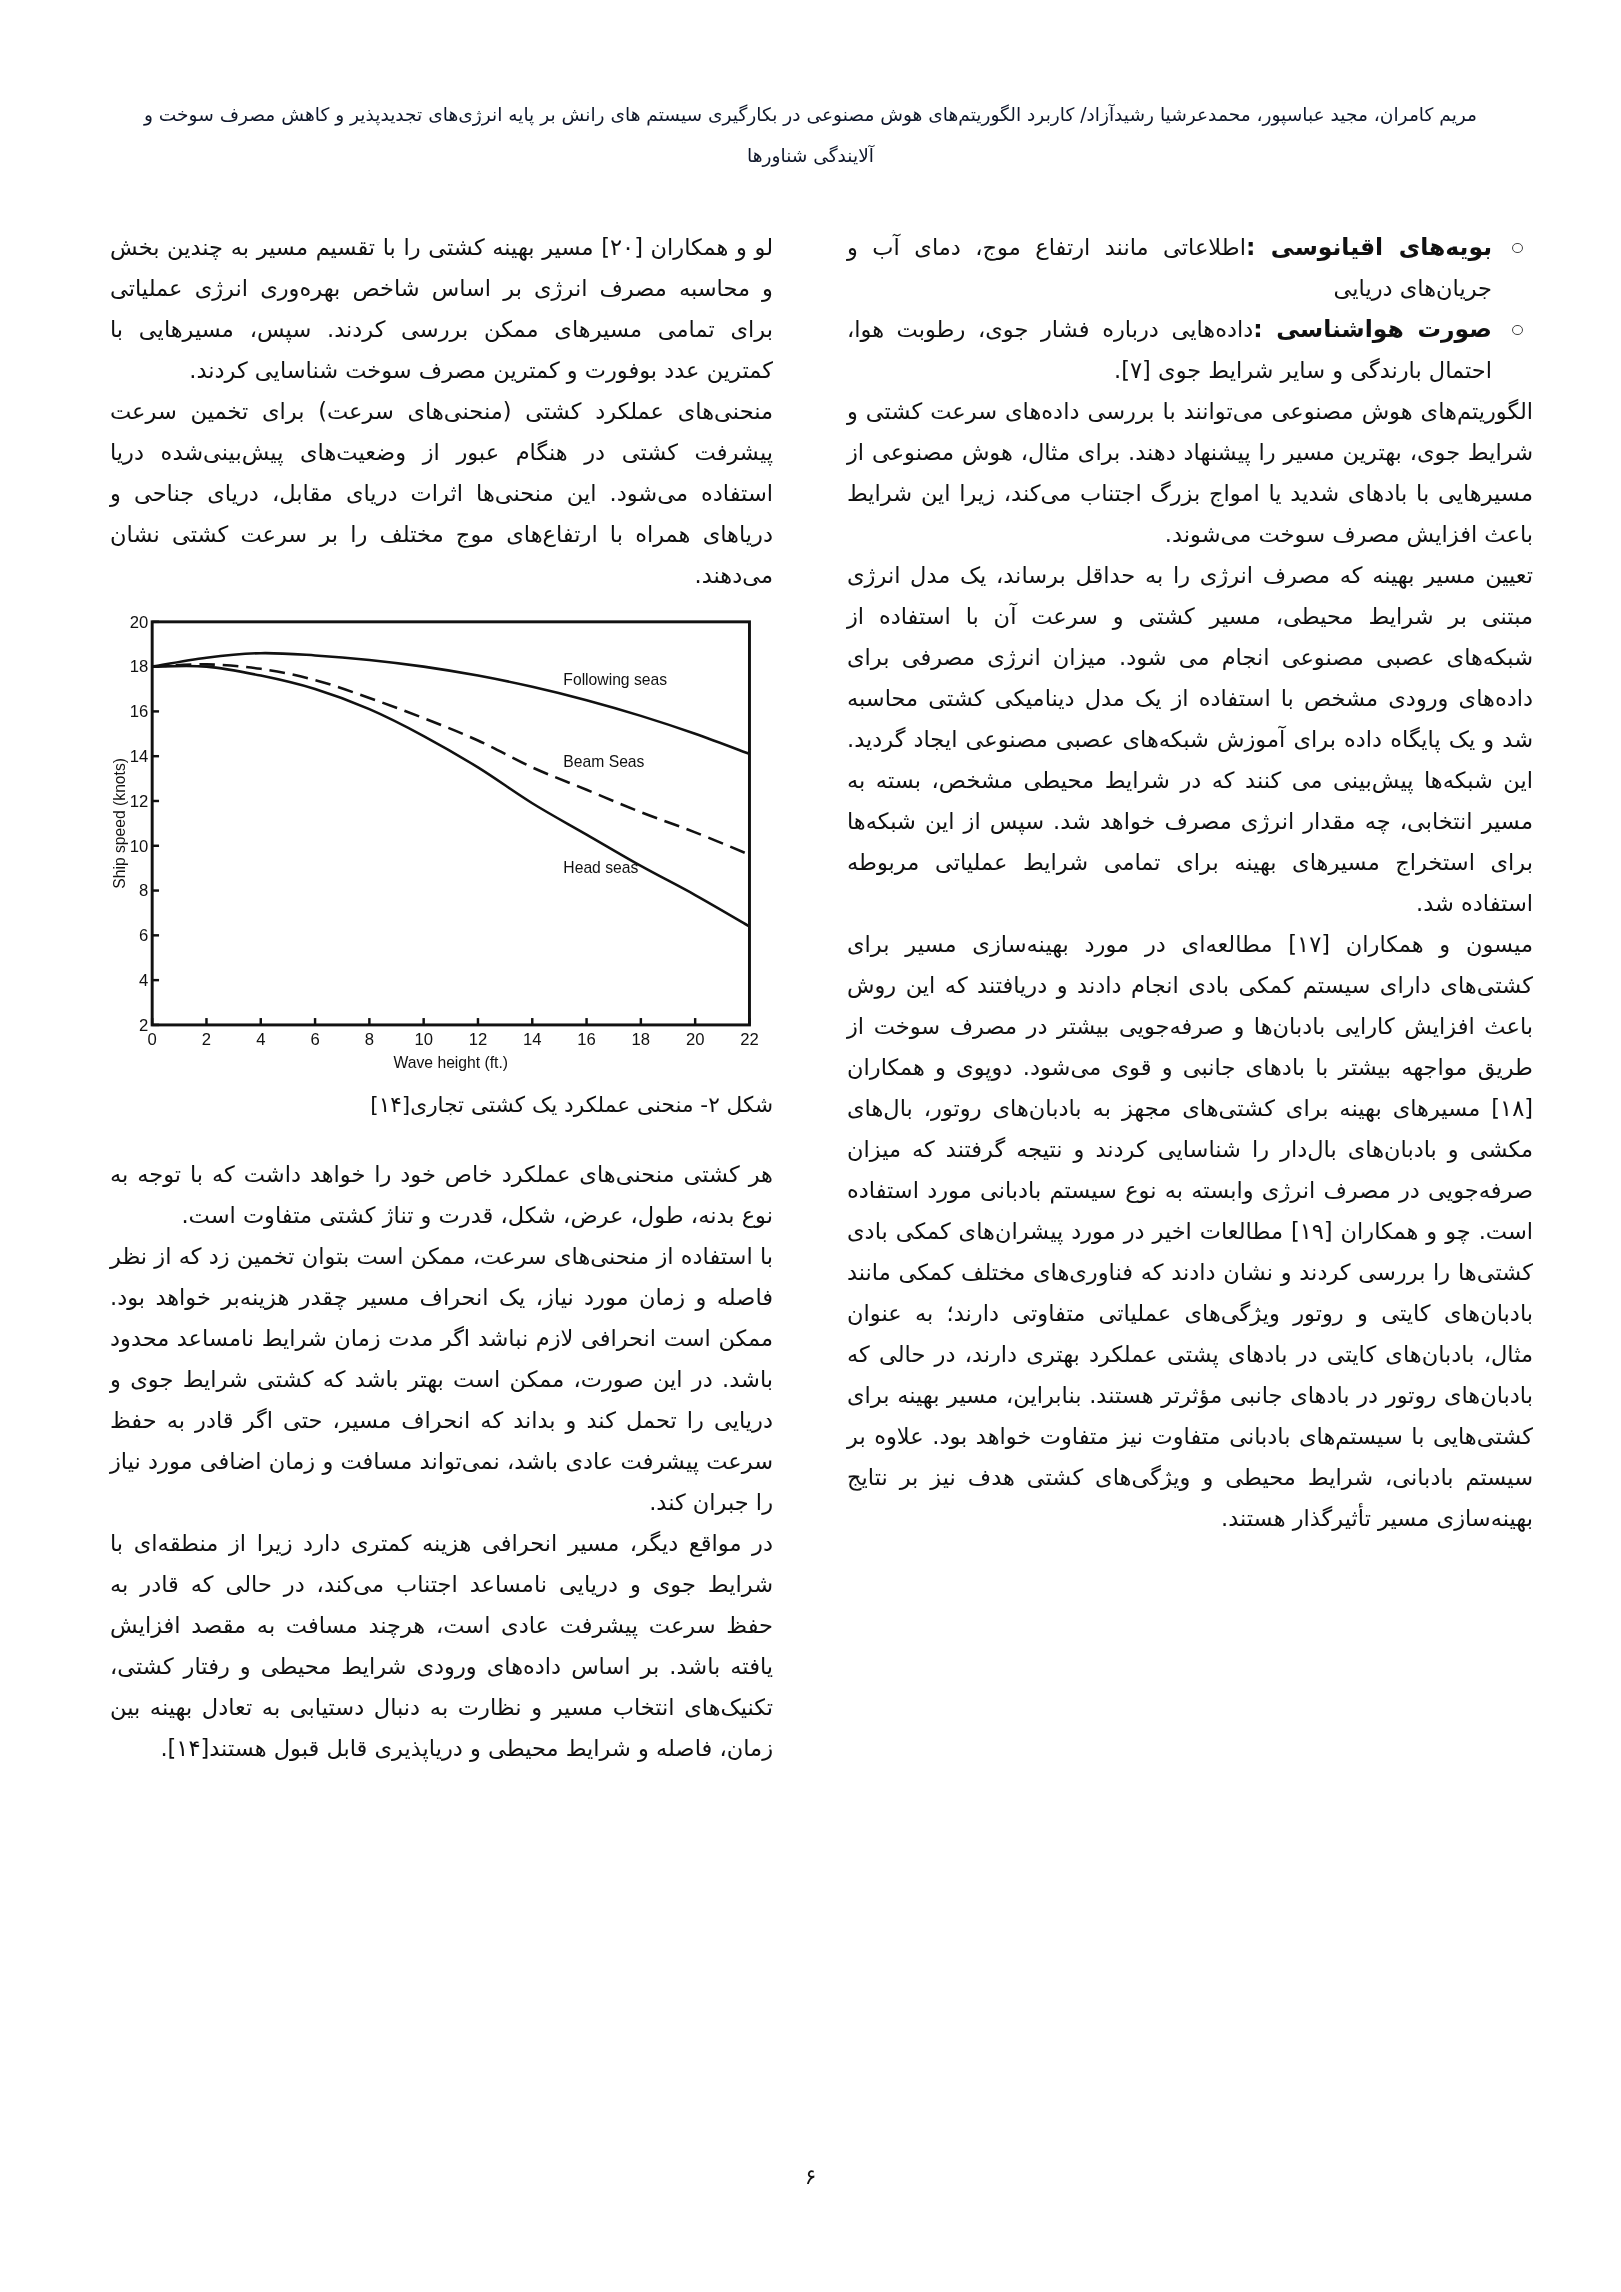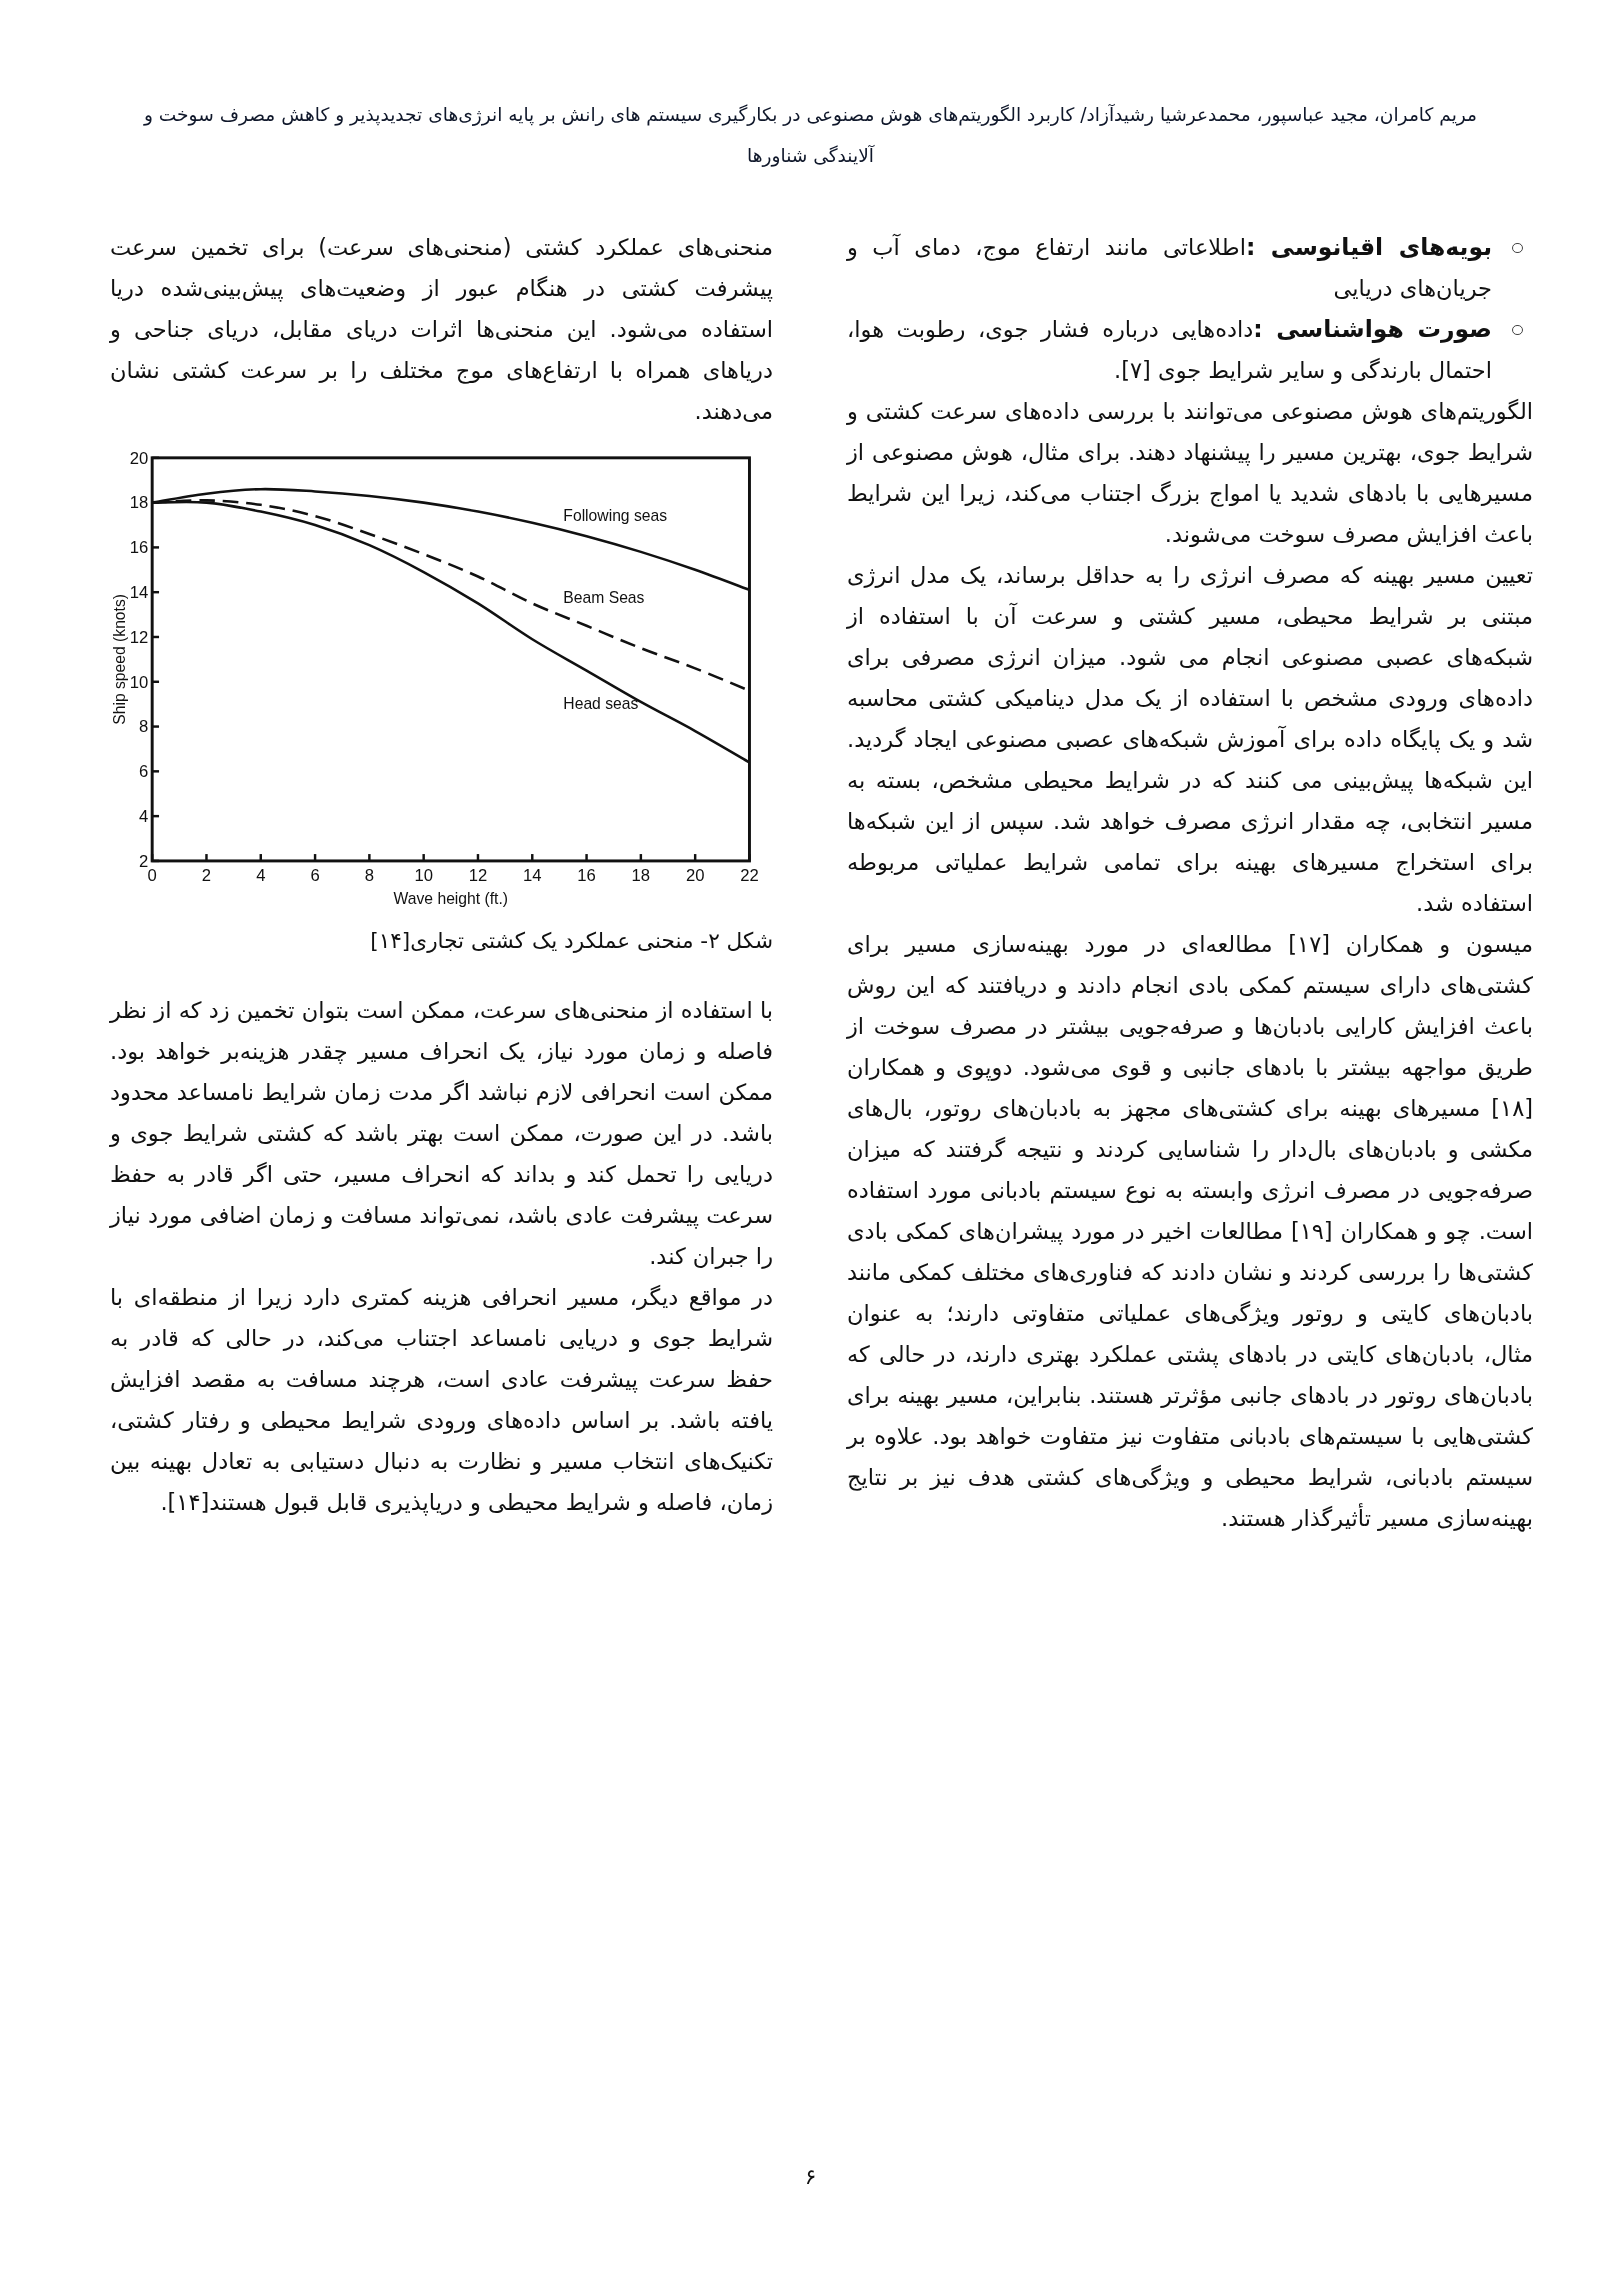--- a/index.html
+++ b/index.html
@@ -34,20 +34,21 @@
   <p class="bullet">
     <span class="circle"></span>
     <b>صورت هواشناسی :</b><span>داده‌هایی درباره فشار جوی، رطوبت هوا، احتمال بارندگی و سایر شرایط جوی [۷].</span>
   </p>
   <p>الگوریتم‌های هوش مصنوعی می‌توانند با بررسی داده‌های سرعت کشتی و شرایط جوی، بهترین مسیر را پیشنهاد دهند. برای مثال، هوش مصنوعی از مسیرهایی با بادهای شدید یا امواج بزرگ اجتناب می‌کند، زیرا این شرایط باعث افزایش مصرف سوخت می‌شوند.</p>
   <p>تعیین مسیر بهینه که مصرف انرژی را به حداقل برساند، یک مدل انرژی مبتنی بر شرایط محیطی، مسیر کشتی و سرعت آن با استفاده از شبکه‌های عصبی مصنوعی انجام می شود. میزان انرژی مصرفی برای داده‌های ورودی مشخص با استفاده از یک مدل دینامیکی کشتی محاسبه شد و یک پایگاه داده برای آموزش شبکه‌های عصبی مصنوعی ایجاد گردید. این شبکه‌ها پیش‌بینی می کنند که در شرایط محیطی مشخص، بسته به مسیر انتخابی، چه مقدار انرژی مصرف خواهد شد. سپس از این شبکه‌ها برای استخراج مسیرهای بهینه برای تمامی شرایط عملیاتی مربوطه استفاده شد.</p>
   <p>میسون و همکاران [۱۷] مطالعه‌ای در مورد بهینه‌سازی مسیر برای کشتی‌های دارای سیستم کمکی بادی انجام دادند و دریافتند که این روش باعث افزایش کارایی بادبان‌ها و صرفه‌جویی بیشتر در مصرف سوخت از طریق مواجهه بیشتر با بادهای جانبی و قوی می‌شود. دوپوی و همکاران [۱۸] مسیرهای بهینه برای کشتی‌های مجهز به بادبان‌های روتور، بال‌های مکشی و بادبان‌های بال‌دار را شناسایی کردند و نتیجه گرفتند که میزان صرفه‌جویی در مصرف انرژی وابسته به نوع سیستم بادبانی مورد استفاده است. چو و همکاران [۱۹] مطالعات اخیر در مورد پیشران‌های کمکی بادی کشتی‌ها را بررسی کردند و نشان دادند که فناوری‌های مختلف کمکی مانند بادبان‌های کایتی و روتور ویژگی‌های عملیاتی متفاوتی دارند؛ به عنوان مثال، بادبان‌های کایتی در بادهای پشتی عملکرد بهتری دارند، در حالی که بادبان‌های روتور در بادهای جانبی مؤثرتر هستند. بنابراین، مسیر بهینه برای کشتی‌هایی با سیستم‌های بادبانی متفاوت نیز متفاوت خواهد بود. علاوه بر سیستم بادبانی، شرایط محیطی و ویژگی‌های کشتی هدف نیز بر نتایج بهینه‌سازی مسیر تأثیرگذار هستند.</p>
 </div>
 
 <div class="col col-left">
+  <p>لو و همکاران [۲۰] مسیر بهینه کشتی را با تقسیم مسیر به چندین بخش و محاسبه مصرف انرژی بر اساس شاخص بهره‌وری انرژی عملیاتی برای تمامی مسیرهای ممکن بررسی کردند. سپس، مسیرهایی با کمترین عدد بوفورت و کمترین مصرف سوخت شناسایی کردند.</p>
   <p>منحنی‌های عملکرد کشتی (منحنی‌های سرعت) برای تخمین سرعت پیشرفت کشتی در هنگام عبور از وضعیت‌های پیش‌بینی‌شده دریا استفاده می‌شود. این منحنی‌ها اثرات دریای مقابل، دریای جناحی و دریاهای همراه با ارتفاع‌های موج مختلف را بر سرعت کشتی نشان می‌دهند.</p>
 
   <div class="figure">
     <svg id="chart" width="663" height="461" viewBox="0 0 676 470" style="font-size:23px">
         <rect x="43" y="10" width="609" height="411" fill="none" stroke="#111" stroke-width="3"></rect>
         <line x1="43" x2="50" y1="421" y2="421" stroke="#111" stroke-width="2.5"></line>
         <text x="39" y="427" text-anchor="end" font-size="17" class="chart-text">2</text>
         <line x1="43" x2="50" y1="375.3333333333333" y2="375.3333333333333" stroke="#111" stroke-width="2.5"></line>
         <text x="39" y="381.3333333333333" text-anchor="end" font-size="17" class="chart-text">4</text>
         <line x1="43" x2="50" y1="329.6666666666667" y2="329.6666666666667" stroke="#111" stroke-width="2.5"></line>
@@ -95,18 +96,19 @@
         <path d="M43,55.666666666666686 C52.22727272727273,54.14444444444447 79.90909090909092,48.8166666666667 98.36363636363637,46.53333333333336 C116.81818181818183,44.25000000000002 135.2727272727273,42.3472222222222 153.72727272727275,41.96666666666664 C172.1818181818182,41.58611111111108 190.6363636363636,43.10833333333333 209.09090909090907,44.25 C227.54545454545453,45.39166666666667 246.00000000000003,46.913888888888884 264.4545454545455,48.81666666666666 C282.90909090909093,50.71944444444444 301.3636363636364,53.002777777777794 319.8181818181818,55.666666666666686 C338.27272727272725,58.33055555555558 356.7272727272727,61.37500000000002 375.18181818181813,64.80000000000001 C393.63636363636357,68.22500000000001 412.0909090909091,72.03055555555554 430.54545454545456,76.21666666666664 C449,80.40277777777774 467.4545454545455,84.9694444444444 485.90909090909093,89.91666666666663 C504.3636363636364,94.86388888888885 522.8181818181818,100.19166666666663 541.2727272727273,105.89999999999998 C559.7272727272727,111.60833333333332 578.1818181818181,117.69722222222224 596.6363636363636,124.16666666666669 C615.0909090909091,130.63611111111115 642.7727272727273,141.29166666666669 652,144.7166666666667" fill="none" stroke="#111" stroke-width="2.6"></path>
         <text x="462.2272727272727" y="73.93333333333334" font-size="16" class="chart-text">Following seas</text>
         <path d="M43,55.666666666666686 C52.22727272727273,55.286111111111126 79.90909090909092,53.00277777777777 98.36363636363637,53.383333333333326 C116.81818181818183,53.76388888888888 135.2727272727273,55.2861111111111 153.72727272727275,57.94999999999999 C172.1818181818182,60.61388888888888 190.6363636363636,64.41944444444447 209.09090909090907,69.36666666666667 C227.54545454545453,74.31388888888888 246.00000000000003,81.16388888888882 264.4545454545455,87.63333333333327 C282.90909090909093,94.10277777777772 301.3636363636364,100.95277777777777 319.8181818181818,108.18333333333334 C338.27272727272725,115.4138888888889 356.7272727272727,122.64444444444449 375.18181818181813,131.0166666666667 C393.63636363636357,139.38888888888894 412.0909090909091,150.04444444444448 430.54545454545456,158.41666666666669 C449,166.7888888888889 467.4545454545455,173.63888888888886 485.90909090909093,181.24999999999997 C504.3636363636364,188.8611111111111 522.8181818181818,196.85277777777776 541.2727272727273,204.08333333333331 C559.7272727272727,211.31388888888887 578.1818181818181,217.4027777777778 596.6363636363636,224.63333333333335 C615.0909090909091,231.8638888888889 642.7727272727273,243.66111111111113 652,247.46666666666667" fill="none" stroke="#111" stroke-width="2.6" stroke-dasharray="16 8"></path>
         <text x="462.2272727272727" y="158.41666666666669" font-size="16" class="chart-text">Beam Seas</text>
         <path d="M43,55.666666666666686 C52.22727272727273,55.666666666666686 79.90909090909092,54.14444444444447 98.36363636363637,55.666666666666686 C116.81818181818183,57.188888888888904 135.2727272727273,60.99444444444446 153.72727272727275,64.80000000000001 C172.1818181818182,68.60555555555557 190.6363636363636,72.79166666666667 209.09090909090907,78.5 C227.54545454545453,84.20833333333333 246.00000000000003,91.0583333333333 264.4545454545455,99.04999999999995 C282.90909090909093,107.04166666666661 301.3636363636364,116.55555555555553 319.8181818181818,126.44999999999999 C338.27272727272725,136.34444444444443 356.7272727272727,147.00000000000003 375.18181818181813,158.41666666666669 C393.63636363636357,169.83333333333334 412.0909090909091,183.53333333333333 430.54545454545456,194.95 C449,206.36666666666665 467.4545454545455,216.26111111111112 485.90909090909093,226.91666666666669 C504.3636363636364,237.57222222222225 522.8181818181818,248.60833333333332 541.2727272727273,258.8833333333333 C559.7272727272727,269.1583333333333 578.1818181818181,278.29166666666674 596.6363636363636,288.5666666666667 C615.0909090909091,298.8416666666667 642.7727272727273,315.2055555555555 652,320.5333333333333" fill="none" stroke="#111" stroke-width="2.6"></path>
         <text x="462.2272727272727" y="265.73333333333335" font-size="16" class="chart-text">Head seas</text>
       </svg>
   </div>
   <p class="caption">شکل ۲- منحنی عملکرد یک کشتی تجاری[۱۴]</p>
   <div class="gap"></div>
+  <p>هر کشتی منحنی‌های عملکرد خاص خود را خواهد داشت که با توجه به نوع بدنه، طول، عرض، شکل، قدرت و تناژ کشتی متفاوت است.</p>
   <p>با استفاده از منحنی‌های سرعت، ممکن است بتوان تخمین زد که از نظر فاصله و زمان مورد نیاز، یک انحراف مسیر چقدر هزینه‌بر خواهد بود. ممکن است انحرافی لازم نباشد اگر مدت زمان شرایط نامساعد محدود باشد. در این صورت، ممکن است بهتر باشد که کشتی شرایط جوی و دریایی را تحمل کند و بداند که انحراف مسیر، حتی اگر قادر به حفظ سرعت پیشرفت عادی باشد، نمی‌تواند مسافت و زمان اضافی مورد نیاز را جبران کند.</p>
   <p>در مواقع دیگر، مسیر انحرافی هزینه کمتری دارد زیرا از منطقه‌ای با شرایط جوی و دریایی نامساعد اجتناب می‌کند، در حالی که قادر به حفظ سرعت پیشرفت عادی است، هرچند مسافت به مقصد افزایش یافته باشد. بر اساس داده‌های ورودی شرایط محیطی و رفتار کشتی، تکنیک‌های انتخاب مسیر و نظارت به دنبال دستیابی به تعادل بهینه بین زمان، فاصله و شرایط محیطی و دریاپذیری قابل قبول هستند[۱۴].</p>
 </div>
 
 <div class="page-number">۶</div>
 
 
 </body></html>

